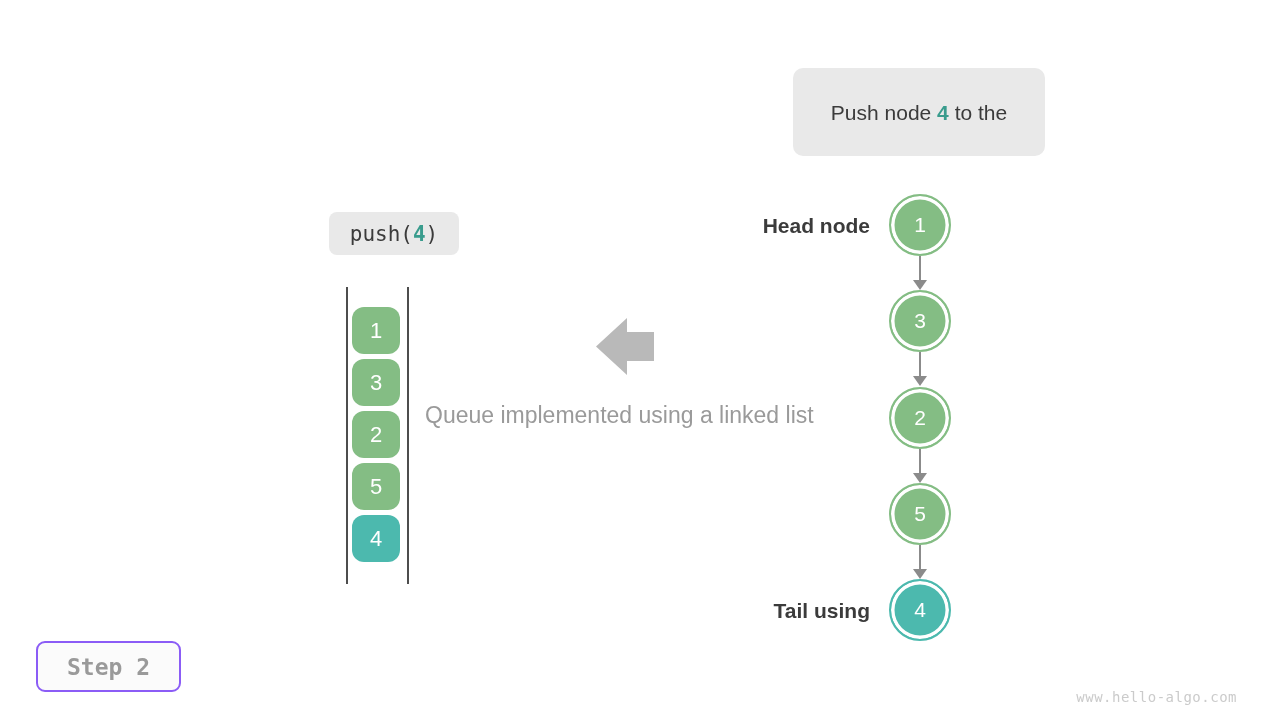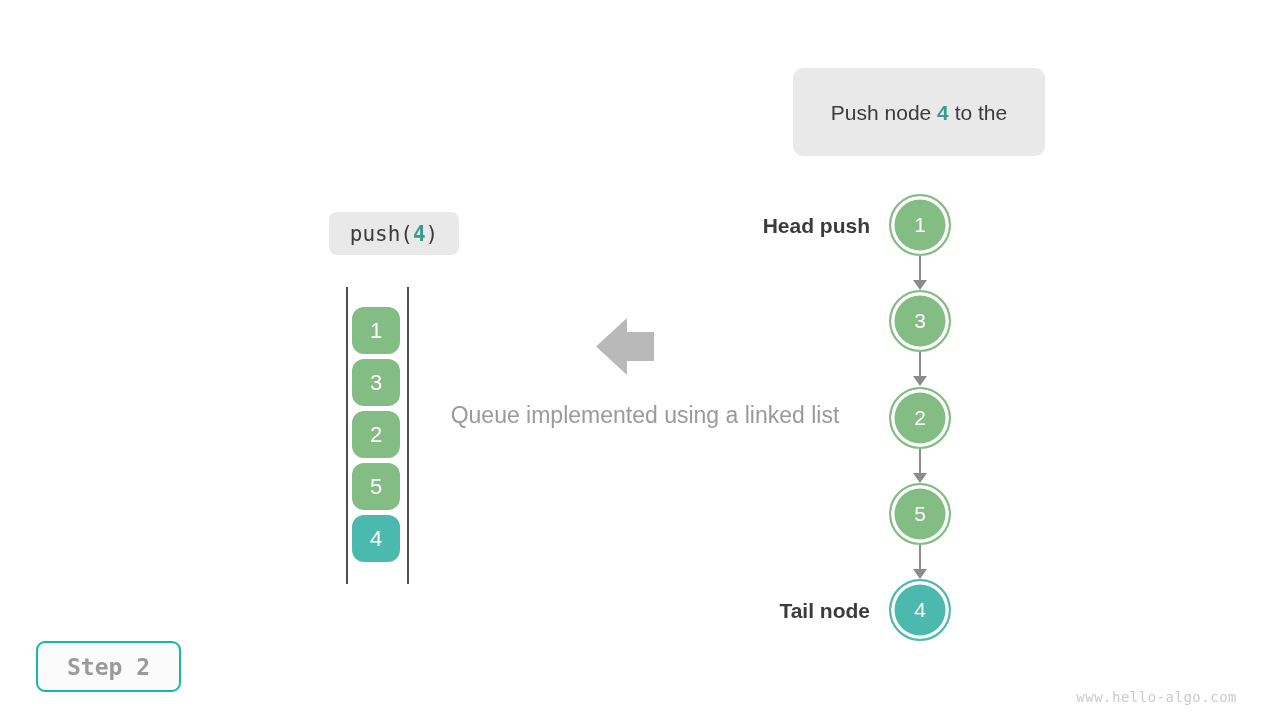--- a/index.html
+++ b/index.html
@@ -40,21 +40,21 @@
     display: flex; align-items: center; justify-content: center;
     color: #ffffff; font-size: 22px; font-weight: 500;
   }
 
   
   .big-arrow { position: absolute; left: 596px; top: 318px; }
 
   
   .caption {
     position: absolute; left: 425px; top: 402px; width: 440px;
-    text-align: center; font-size: 23px; color: #9a9a9a;
+    text-align: left; font-size: 23px; color: #9a9a9a;
   }
 
   
   .ll-node {
     position: absolute; left: 889px; width: 62px; height: 62px;
     border-radius: 50%; border: 2px solid;
     box-shadow: inset 0 0 0 3.5px #ffffff;
     display: flex; align-items: center; justify-content: center;
     color: #ffffff; font-size: 21px; font-weight: 500;
   }
@@ -73,21 +73,21 @@
   .ll-label {
     position: absolute; left: 640px; width: 230px; text-align: right;
     font-size: 21px; font-weight: 700; color: #3b3b3b;
   }
   .label-head { top: 214px; }
   .label-tail { top: 599px; }
 
   
   .step-badge {
     position: absolute; left: 36px; top: 641px; width: 145px; height: 51px;
-    background: #fbfbfb; border: 2px solid #14b8a6; border-radius: 9px;
+    background: #fbfbfb; border: 2px solid #8b5cf6; border-radius: 9px;
     display: flex; align-items: center; justify-content: center;
     font-family: "DejaVu Sans Mono", "Liberation Mono", monospace;
     font-size: 23px; font-weight: 700; color: #9a9a9a;
   }
 
   
   .watermark {
     position: absolute; right: 43px; top: 679px;
     font-family: "DejaVu Sans Mono", "Liberation Mono", monospace;
     font-size: 14px; color: #cbcbcb; letter-spacing: 0.5px; margin-top: 10px;
@@ -122,22 +122,22 @@
 </div>
 
 <div class="big-arrow">
   <svg width="58" height="57" viewBox="0 0 58 57">
     <polygon points="0,28.5 31,0 31,14 58,14 58,43 31,43 31,57" fill="#b9b9b9"></polygon>
   </svg>
 </div>
 
 <div class="caption">Queue implemented using a linked list</div>
 
-<div class="ll-label label-head">Head push</div>
-<div class="ll-label label-tail">Tail node</div>
+<div class="ll-label label-head">Head node</div>
+<div class="ll-label label-tail">Tail using</div>
 
 <div class="ll-node n0" style="background-color: rgb(132, 189, 132); border-color: rgb(132, 189, 132);">1</div>
 <div class="ll-node n1" style="background-color: rgb(132, 189, 132); border-color: rgb(132, 189, 132);">3</div>
 <div class="ll-node n2" style="background-color: rgb(132, 189, 132); border-color: rgb(132, 189, 132);">2</div>
 <div class="ll-node n3" style="background-color: rgb(132, 189, 132); border-color: rgb(132, 189, 132);">5</div>
 <div class="ll-node n4" style="background-color: rgb(76, 185, 174); border-color: rgb(76, 185, 174);">4</div>
 
 <div class="ll-arrow a0">
     <div class="shaft"></div>
     <div class="head"></div>

